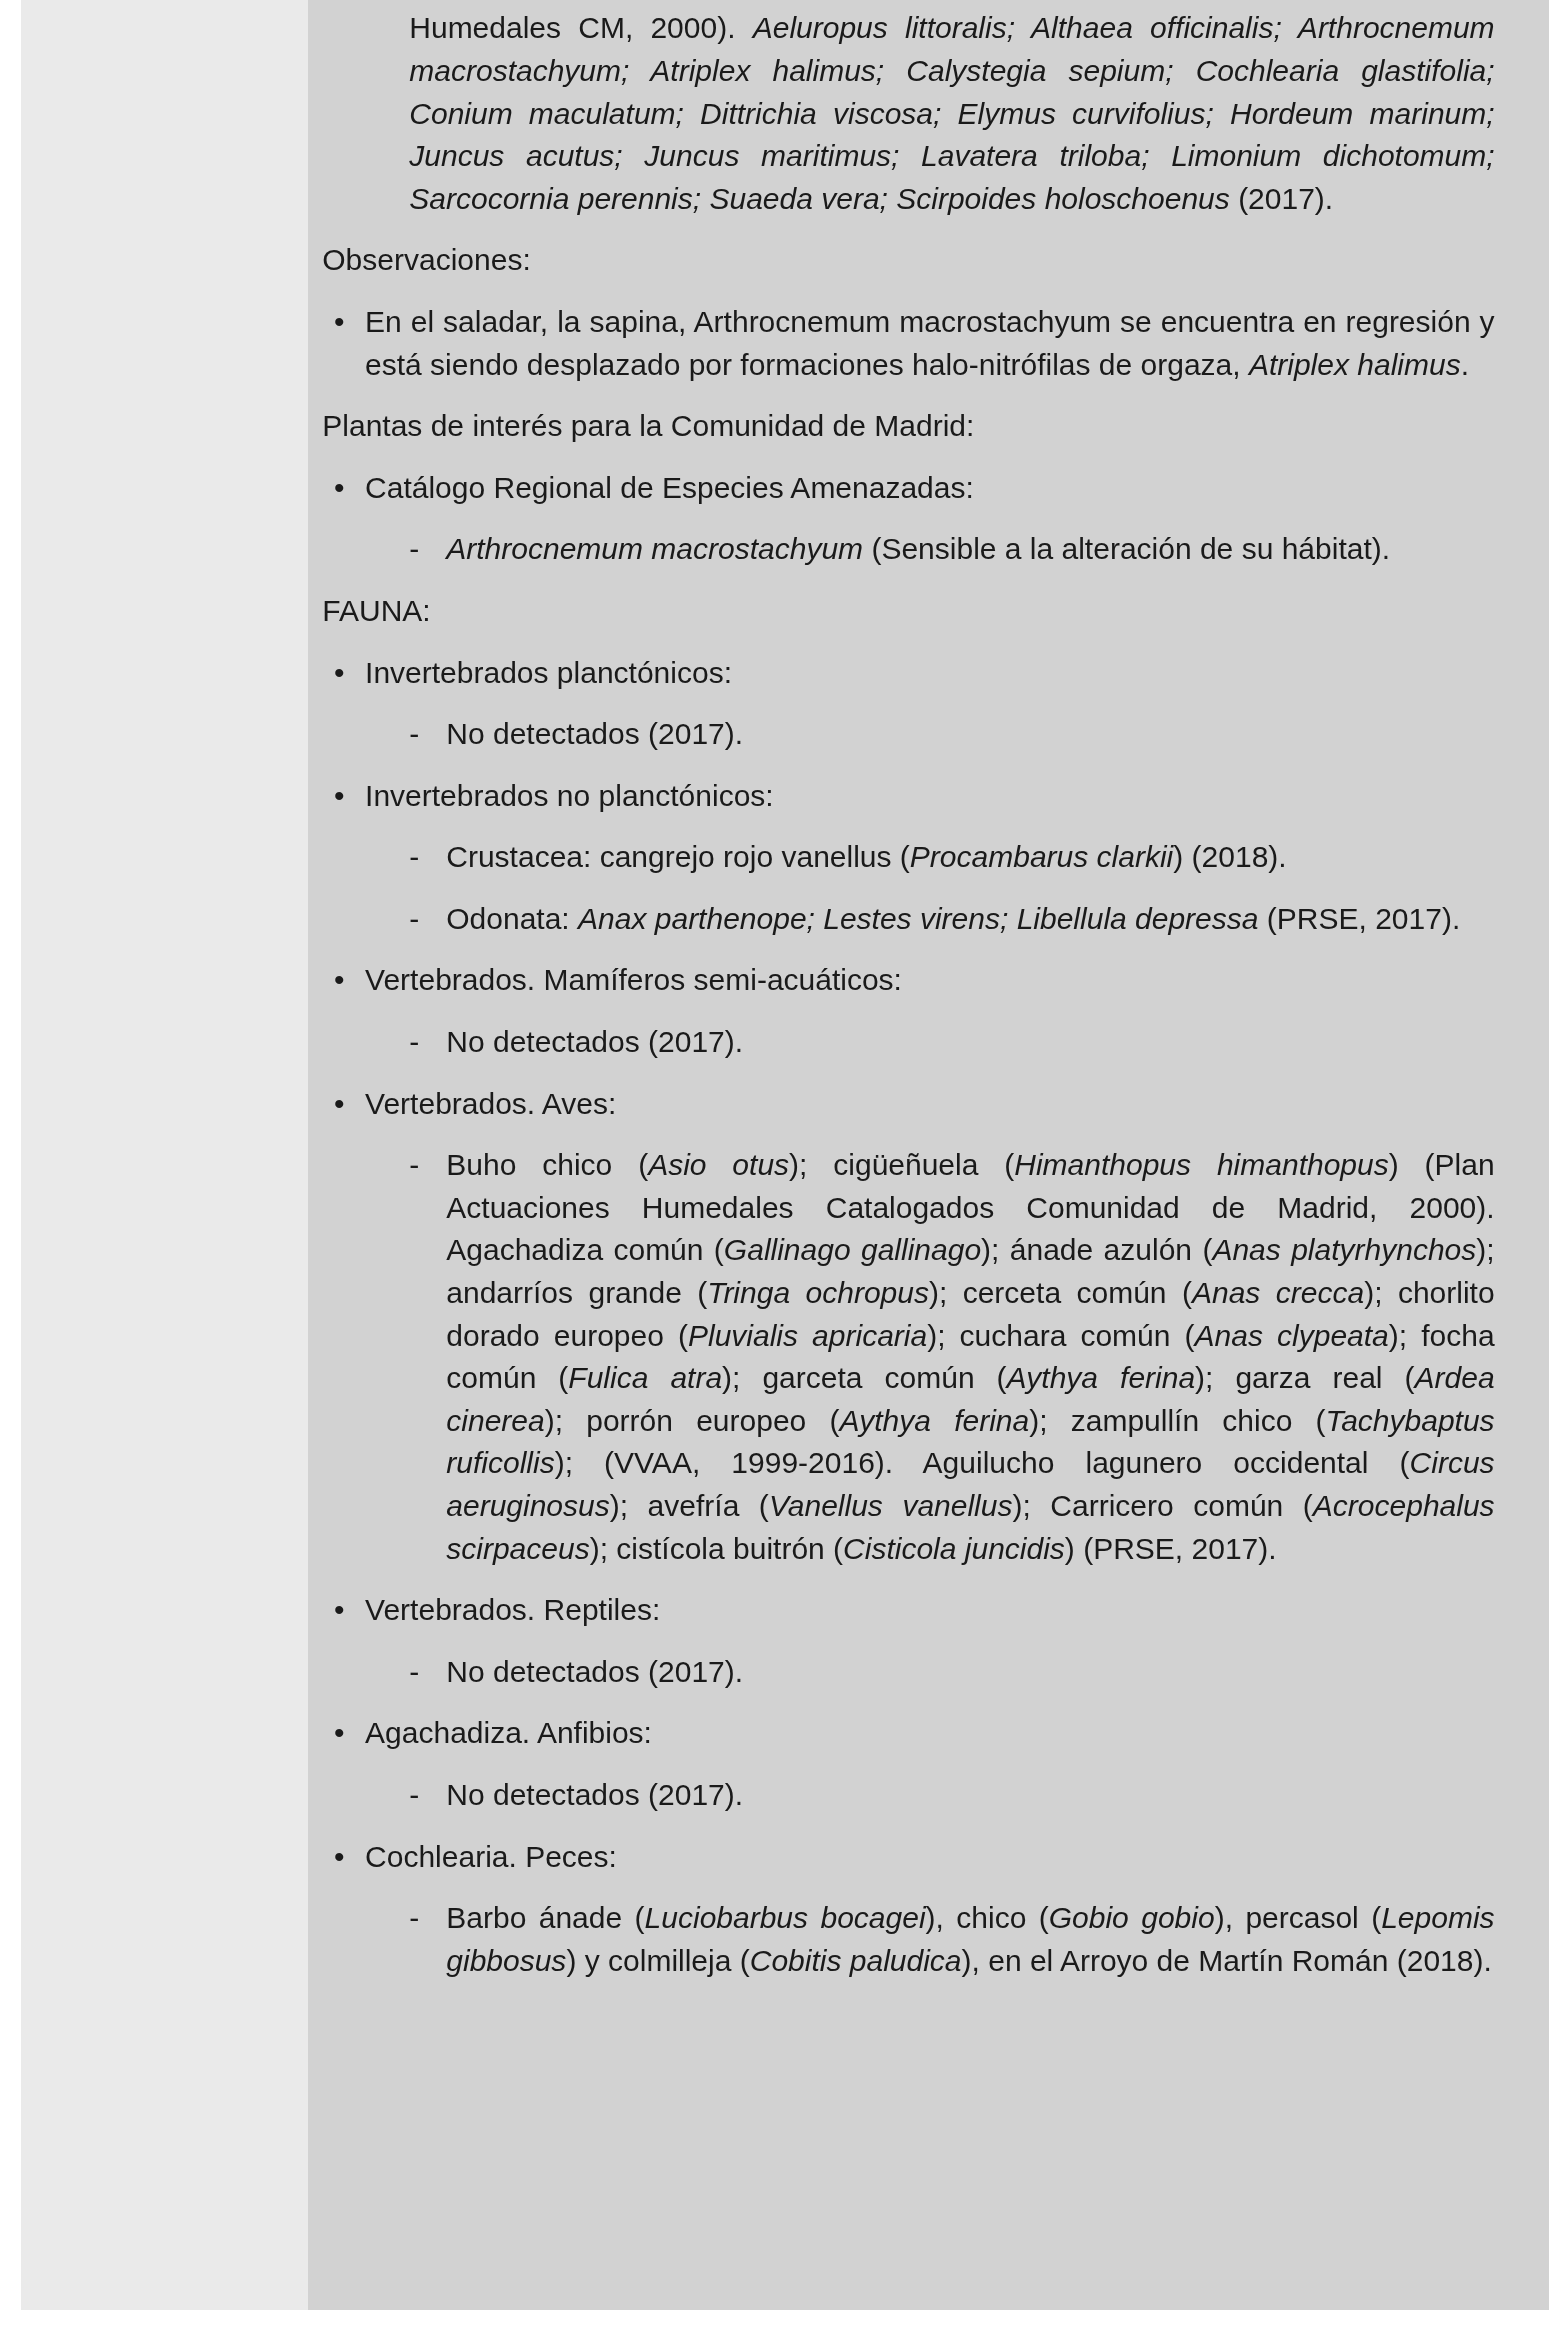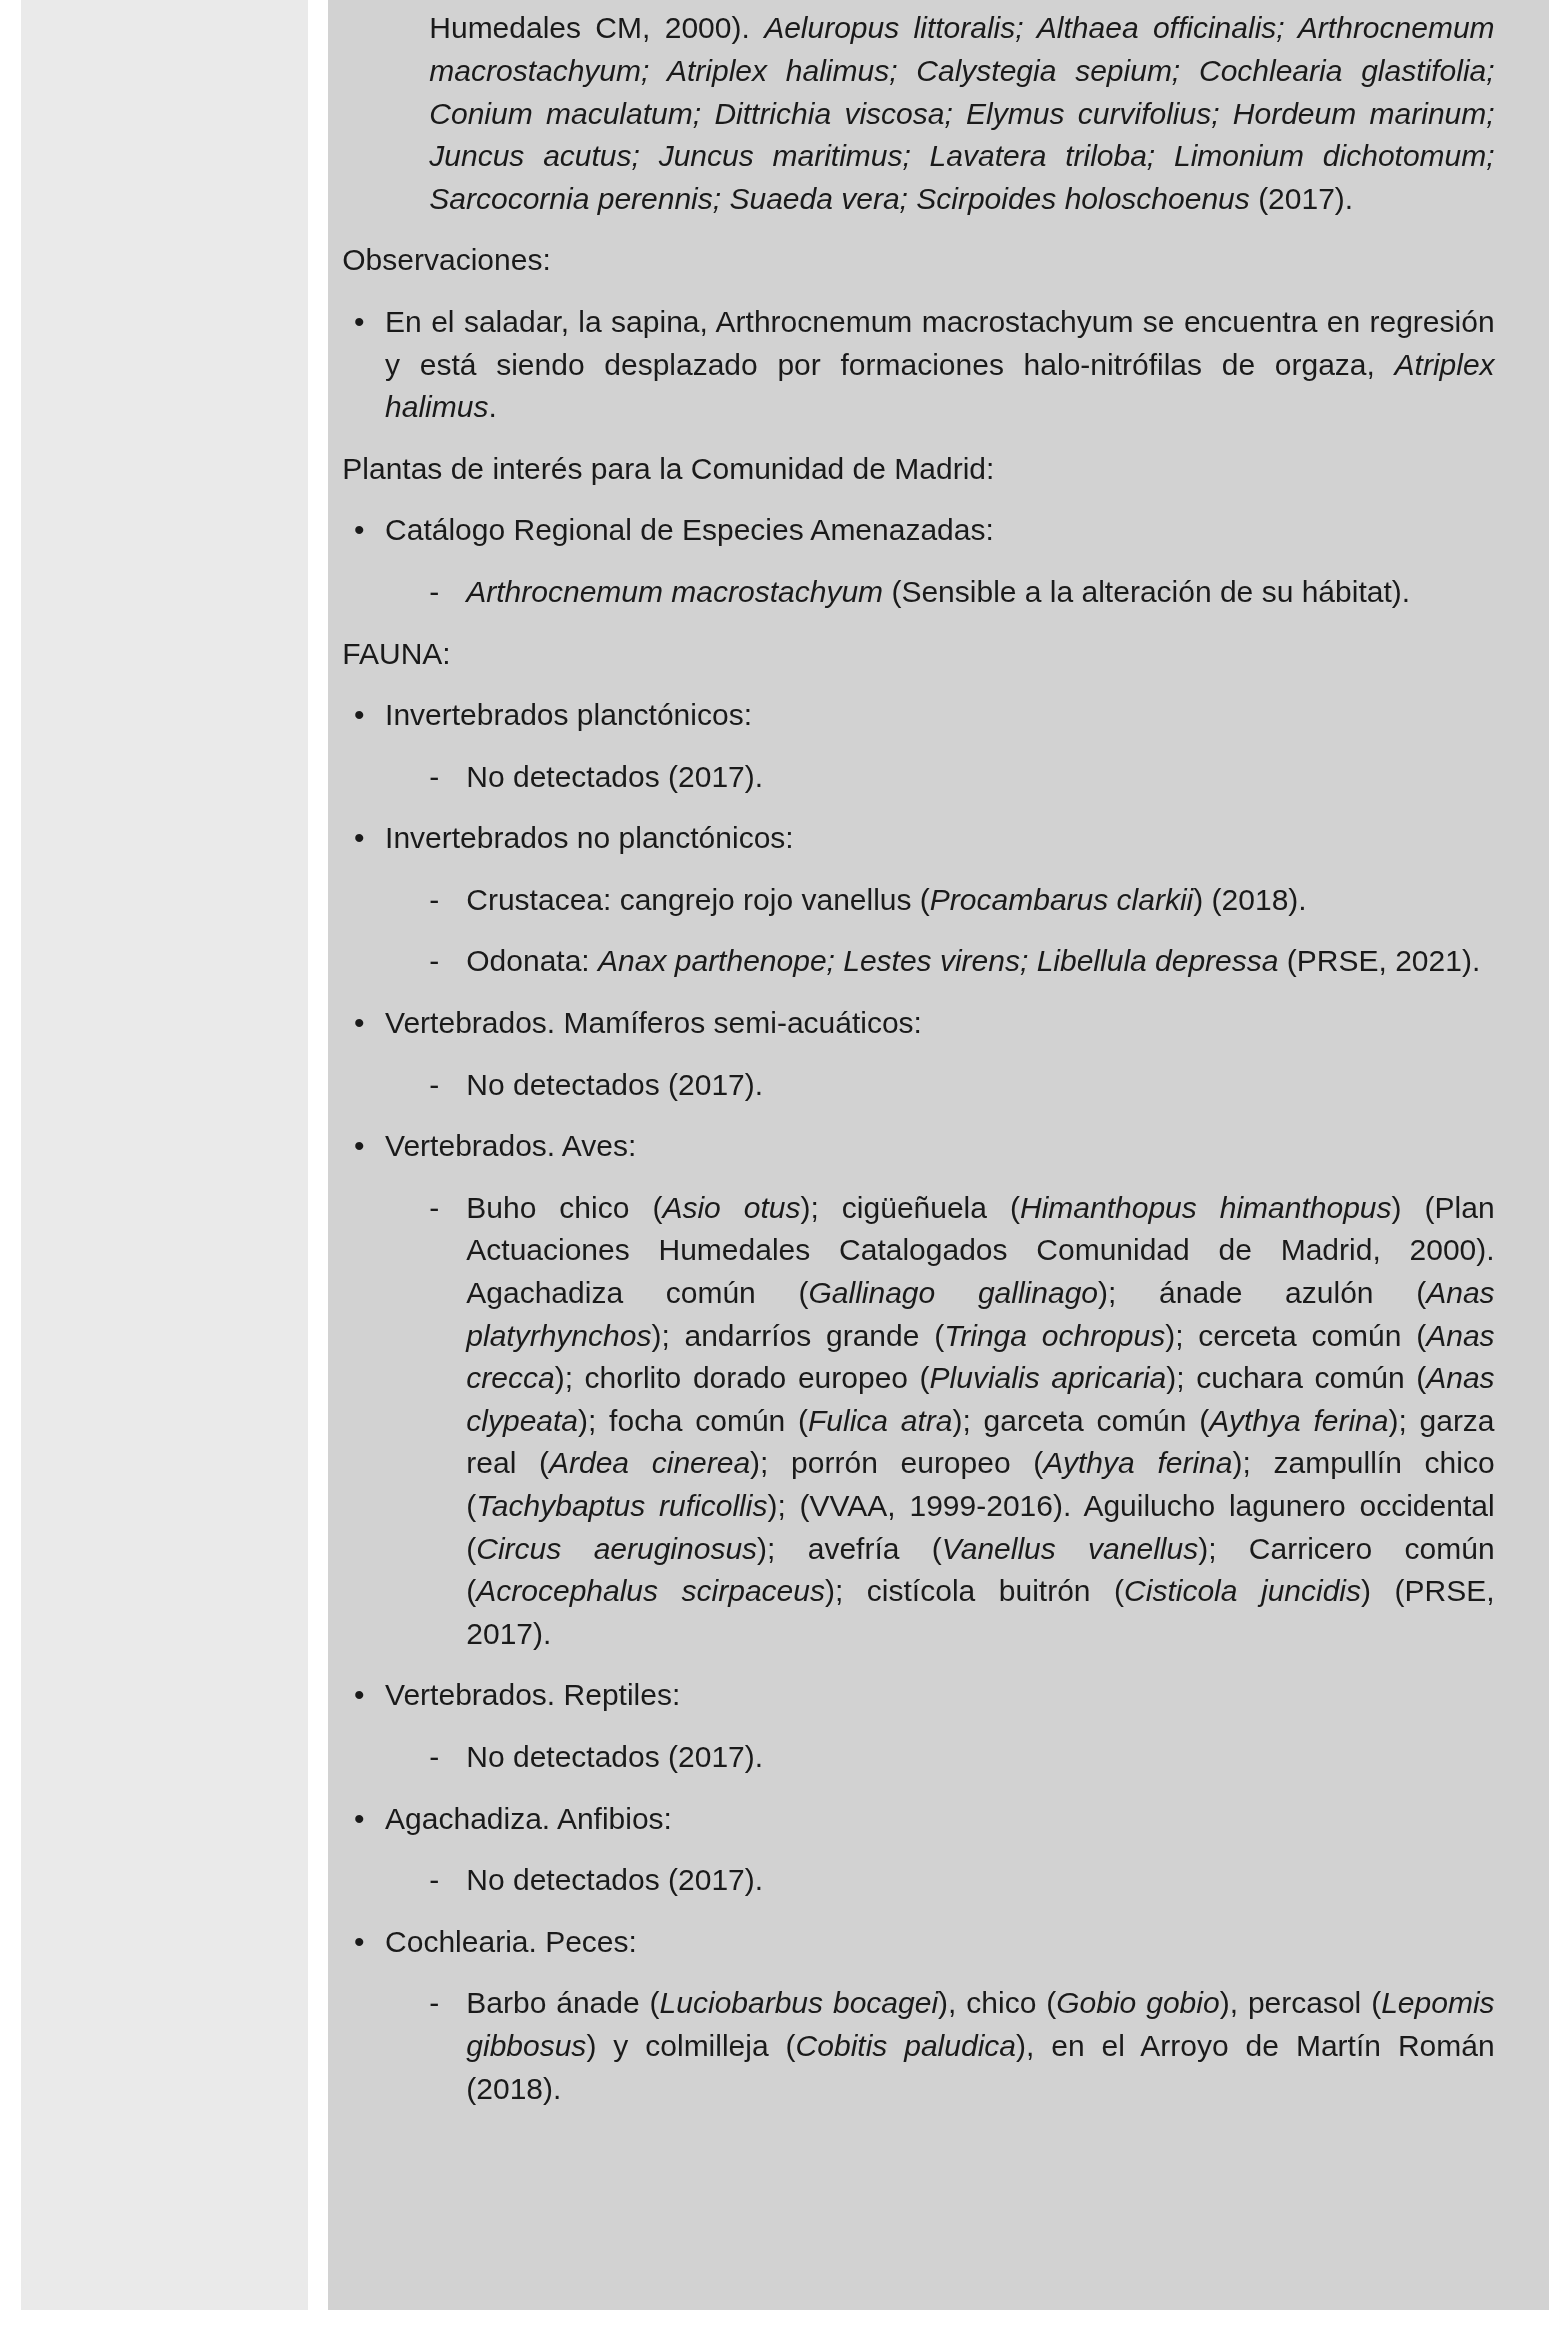--- a/index.html
+++ b/index.html
@@ -10,21 +10,20 @@
     font-family: "Liberation Sans", "DejaVu Sans", sans-serif;
     overflow: hidden;
   }
   .band {
     position: absolute;
     top: 0;
     left: 20.6px;
     width: 1528px;
     height: 2310px;
     display: flex;
-    gap: 20px;
   }
   .left-col {
     width: 287px;
     flex: 0 0 287px;
     background: var(--left-bg, #eaeaea);
   }
   .content-col {
     flex: 1;
     background: var(--content-bg, #d2d2d2);
     padding: 7.4px 54px 29px 14.7px;
@@ -81,21 +80,21 @@
       <div class="block item bullet">
         <span class="marker">•</span>
         <div class="body"><span>Invertebrados no planctónicos:</span></div>
       </div>
       <div class="block item dash">
         <span class="marker">-</span>
         <div class="body"><span>Crustacea: cangrejo rojo vanellus (</span><span class="run-i">Procambarus clarkii</span><span>) (2018).</span></div>
       </div>
       <div class="block item dash">
         <span class="marker">-</span>
-        <div class="body"><span>Odonata: </span><span class="run-i">Anax parthenope; Lestes virens; Libellula depressa</span><span> (PRSE, 2021).</span></div>
+        <div class="body"><span>Odonata: </span><span class="run-i">Anax parthenope; Lestes virens; Libellula depressa</span><span> (PRSE, 2017).</span></div>
       </div>
       <div class="block item bullet">
         <span class="marker">•</span>
         <div class="body"><span>Vertebrados. Mamíferos semi-acuáticos:</span></div>
       </div>
       <div class="block item dash">
         <span class="marker">-</span>
         <div class="body"><span>No detectados (2017).</span></div>
       </div>
       <div class="block item bullet">

